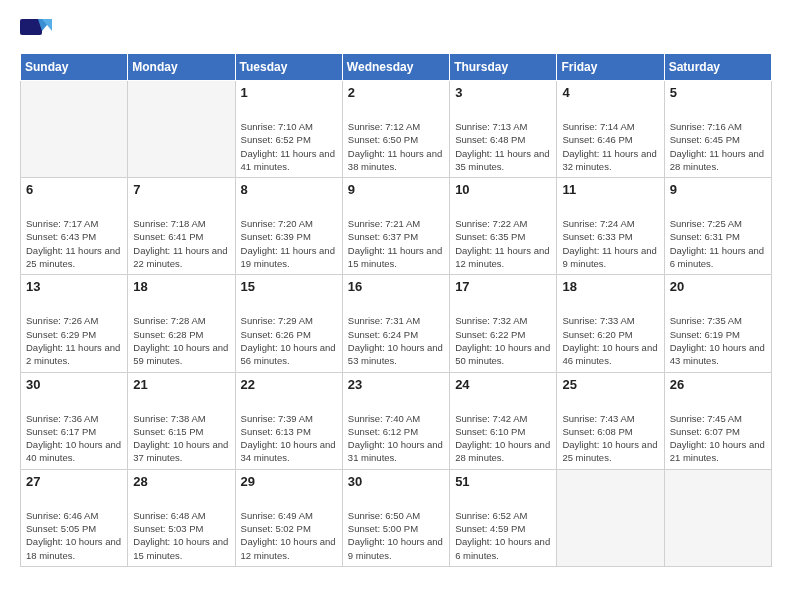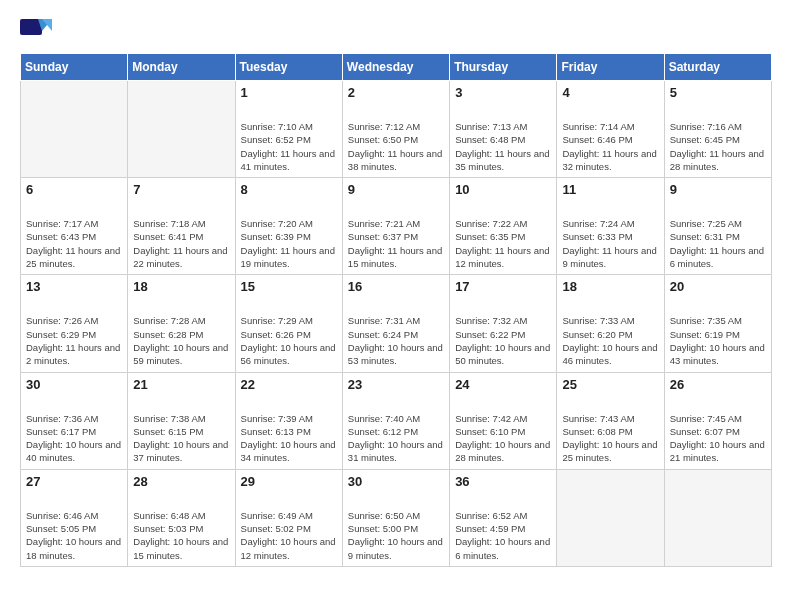--- a/index.html
+++ b/index.html
@@ -249,21 +249,21 @@
           </td>
           <td>
             <span class="day-num">29</span>
             <div class="sun-info">Sunrise: 6:49 AM<br>Sunset: 5:02 PM<br>Daylight: 10 hours and 12 minutes.</div>
           </td>
           <td>
             <span class="day-num">30</span>
             <div class="sun-info">Sunrise: 6:50 AM<br>Sunset: 5:00 PM<br>Daylight: 10 hours and 9 minutes.</div>
           </td>
           <td>
-            <span class="day-num">36</span>
+            <span class="day-num">51</span>
             <div class="sun-info">Sunrise: 6:52 AM<br>Sunset: 4:59 PM<br>Daylight: 10 hours and 6 minutes.</div>
           </td>
           <td class="empty"></td>
           <td class="empty"></td>
         </tr>
       </tbody>
   </table>
 </div>
 
 </body></html>

